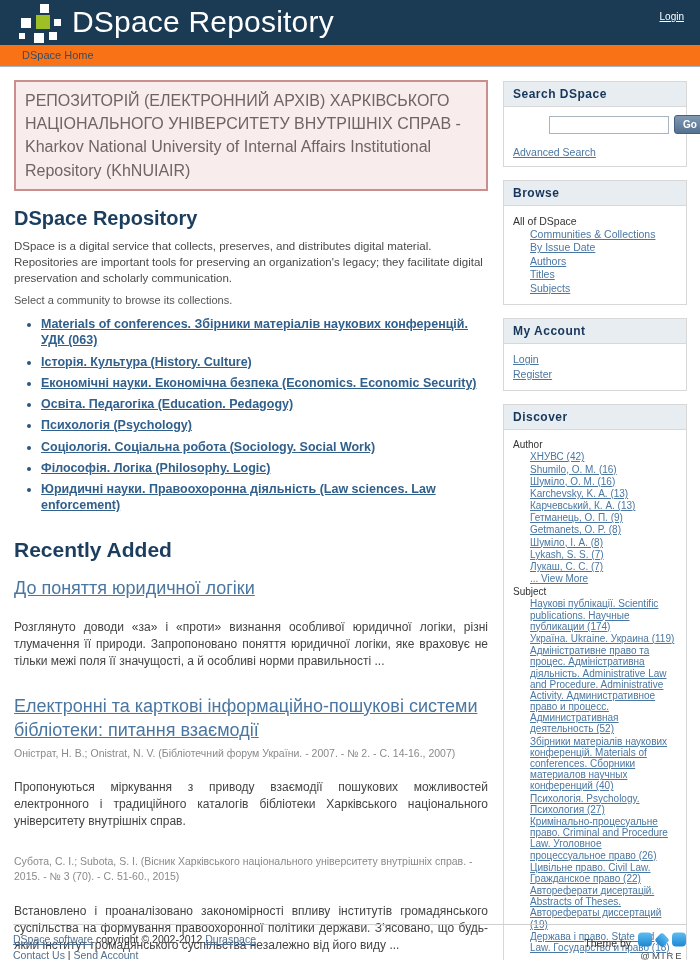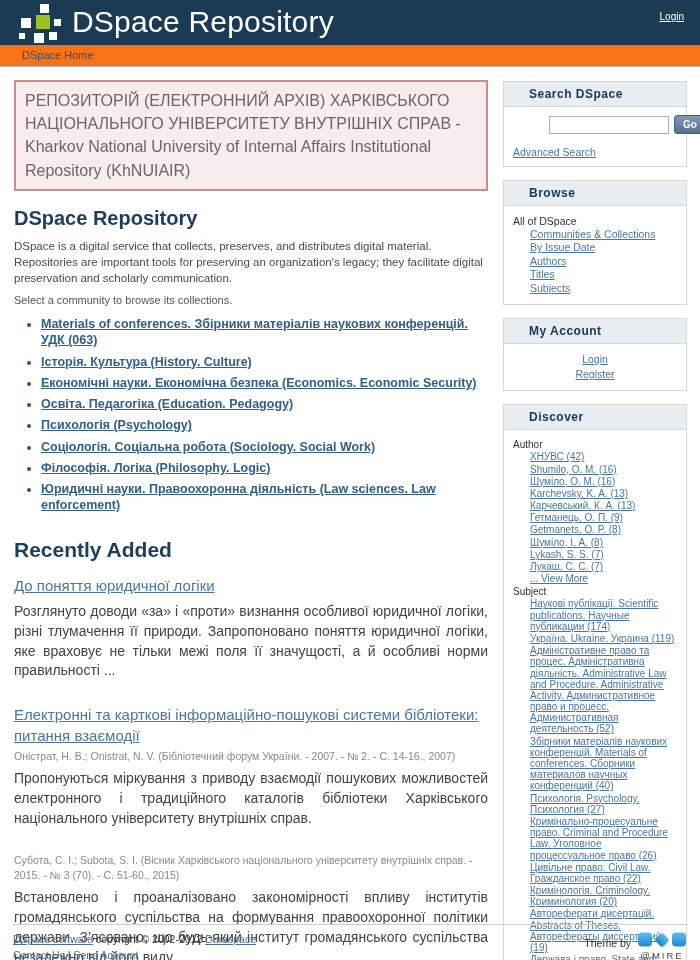--- a/index.html
+++ b/index.html
@@ -41,38 +41,38 @@
   }
   h1.page-title { font-size:20px; color:#1B3D5E; margin:16px 0 8px; }
   .intro { font-size:11.5px; line-height:1.4; color:#4A4A4A; margin:0 0 8px; }
   h2.sec { font-size:21px; color:#1B3D5E; margin:24px 0 8px; }
   .hint { font-size:11px; color:#555; margin:0 0 10px; }
   ul.comms { margin:8px 0 0 27px; padding:0; }
   ul.comms li { margin:0 0 5px; font-size:12.5px; line-height:1.3; color:#2B567E; }
   ul.comms a { color:#31608C; font-weight:bold; text-decoration:underline; }
 
   .r-item { margin:14px 0 24px; }
-  .r-item .t { font-size:15px; color:#4A77A2; text-decoration:underline; line-height:1.35; }
+  .r-item .t { font-size:18px; color:#4A77A2; text-decoration:underline; line-height:1.35; }
   .r-item .by { font-size:10.5px; color:#8A8A8A; line-height:1.4; margin-top:3px; }
-  .r-item .ab { font-size:14px; color:#444; line-height:1.42; text-align:justify; margin-top:6px; }
+  .r-item .ab { font-size:12px; color:#444; line-height:1.42; text-align:justify; margin-top:19px; }
 
   
   .panel { border:1px solid #D8D8D8; margin-bottom:13px; background:#fff; }
-  .panel-h { background:#E8EDF2; border-bottom:1px solid #D8D8D8; padding:5px 25px;
+  .panel-h { background:#E8EDF2; border-bottom:1px solid #D8D8D8; padding:5px 9px;
              font-size:12px; font-weight:bold; color:#16365A; letter-spacing:0.5px; }
   .panel-b { padding:8px 9px; font-size:10.5px; }
   .s-row { display:flex; align-items:center;padding-left:36px; }
   .s-row input { width:120px; height:18px; border:1px solid #A9B4BF; font-size:11px; padding:1px 3px; }
   .go-btn { margin-left:5px; background:linear-gradient(#8099B3,#54718F); border:1px solid #44607E;
             color:#fff; font-weight:bold; font-size:10px; padding:3px 8px; border-radius:3px; cursor:pointer; }
   .adv { display:inline-block; margin-top:12px; color:#4A77A2; text-decoration:underline; }
   .grp { color:#333; margin:1px 0; }
   .plist { list-style:none; margin:0 0 2px; padding:0; }
   .plist li { padding-left:17px; line-height:1.18; margin:1px 0; }
-  .plist a, .acct a { color:#4A77A2; text-decoration:underline;text-align:center; }
+  .plist a, .acct a { color:#4A77A2; text-decoration:underline; }
   .acct a { display:block; line-height:1.45; }
   .disc { font-size:10px; }
   .disc .plist li { line-height:1.12; margin:0 0 1px; }
 
   
   footer { position:absolute; left:13px; right:13px; bottom:0; height:36px;
            border-top:1px solid #CFCFCF; padding-top:6px; display:flex;
            justify-content:space-between; font-size:10.5px; color:#333; }
   .f-left { line-height:1.55; }
   .f-left a { color:#51708F; text-decoration:underline;text-align:center; }
@@ -196,21 +196,20 @@
           </ul>
           <div class="grp">Subject</div>
           <ul class="plist">
             <li><a>Наукові публікації. Scientific publications. Научные публикации (174)</a></li>
             <li><a>Україна. Ukraine. Украина (119)</a></li>
             <li><a>Адміністративне право та процес. Адміністративна діяльність. Administrative Law and Procedure. Administrative Activity. Административное право и процесс. Административная деятельность (52)</a></li>
             <li><a>Збірники матеріалів наукових конференцій. Materials of conferences. Сборники материалов научных конференций (40)</a></li>
             <li><a>Психологія. Psychology. Психология (27)</a></li>
             <li><a>Кримінально-процесуальне право. Criminal and Procedure Law. Уголовное процессуальное право (26)</a></li>
             <li><a>Цивільне право. Civil Law. Гражданское право (22)</a></li>
-            <li><a>Кримінологія. Criminology. Криминология (20)</a></li>
             <li><a>Автореферати дисертацій. Abstracts of Theses. Авторефераты диссертаций (19)</a></li>
             <li><a>Держава і право. State and Law. Государство и право (18)</a></li>
 
           </ul>
 
         </div>
       </div>
 
     </aside>
   </div>

